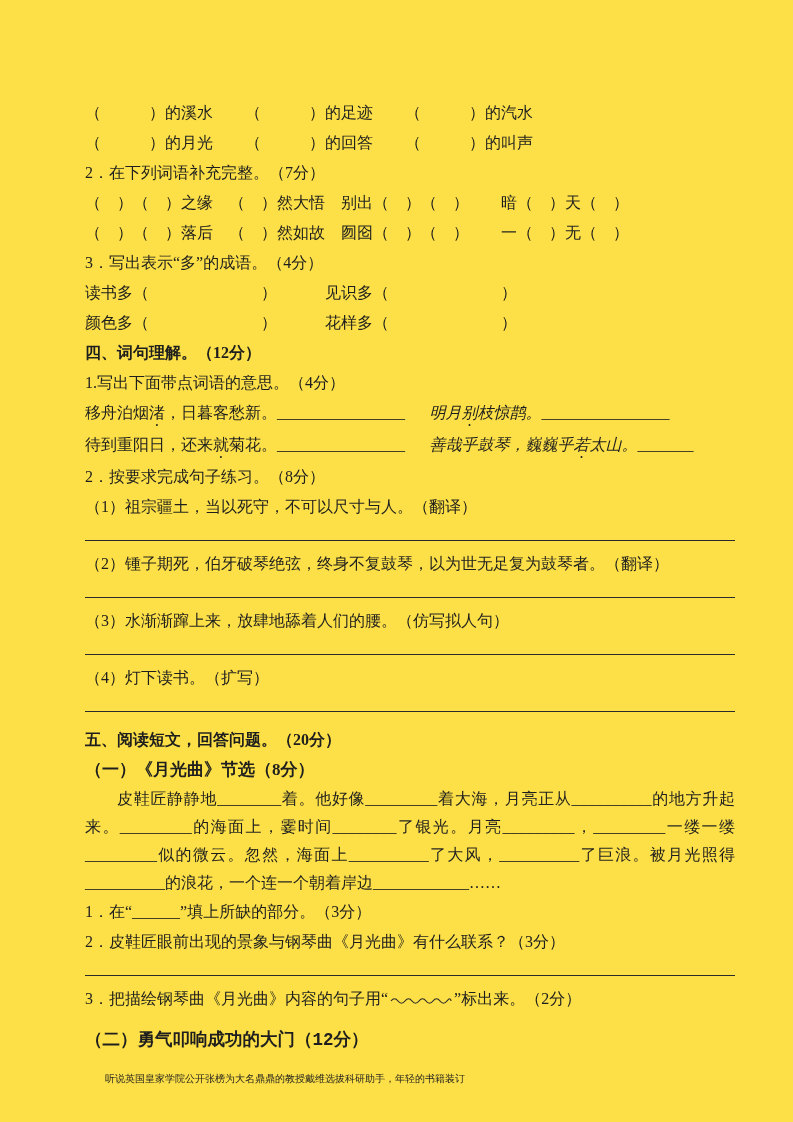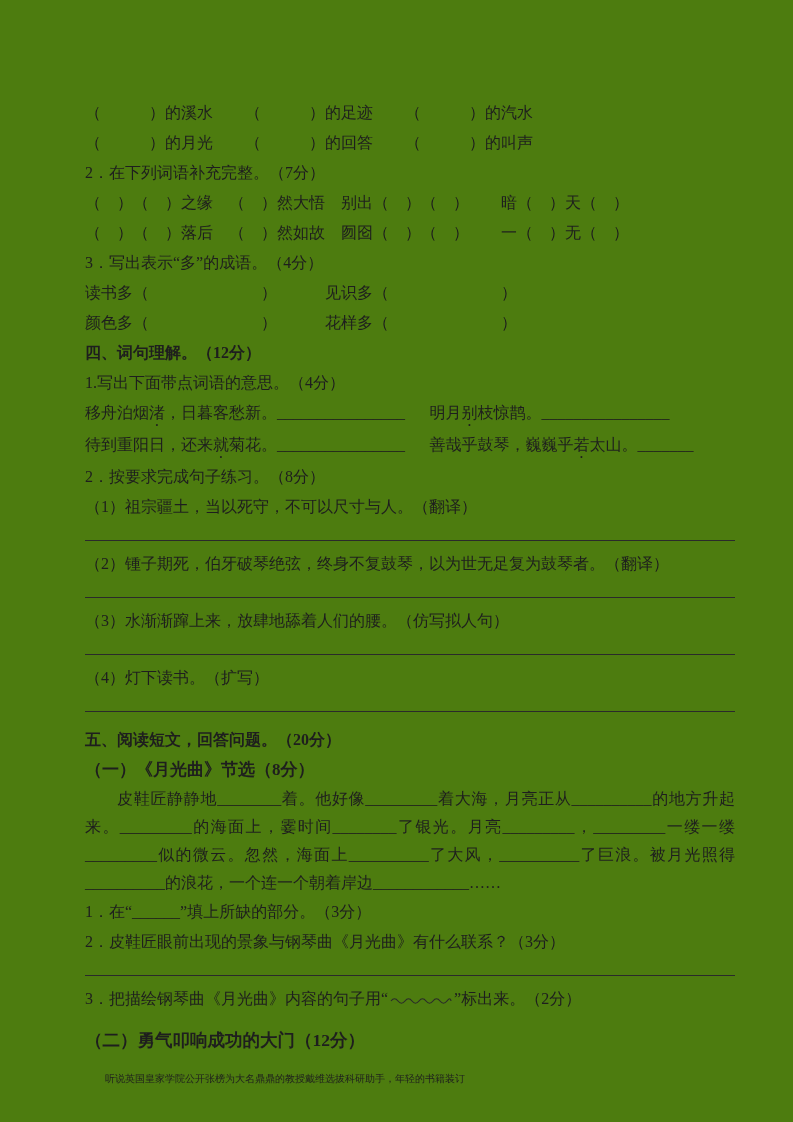--- a/index.html
+++ b/index.html
@@ -1,54 +1,54 @@
 <!DOCTYPE html>
 <html><head>
 <meta charset="utf-8">
 <style>
   html,body { margin:0; padding:0; background:#ffffff; }
   .page {
     position:relative;
     width:793px; height:1122px;
-    background:#4d7c0f;
+    background:#fde047;
     color:#1e1e1e;
     font-family:"Liberation Serif", serif;
     font-size:16px;
     box-sizing:border-box;
     padding:98px 58px 0 85px;
     overflow:hidden;
   }
   p { margin:0; }
   .line { line-height:30px; white-space:pre-wrap; }
   .bold { font-weight:bold; }
   .center { text-align:left; }
   .answer-line {
     height:18px;
     border-bottom:1.5px solid #2a2a2a;
     margin-bottom:8px;
   }
   .poem-row { display:flex; line-height:30px;align-items:flex-end; }
   .poem-left { width:53%; }
-  .poem-right { flex:1; }
+  .poem-right { flex:1;font-style:italic; }
   .em {
     -webkit-text-emphasis:filled dot;
     -webkit-text-emphasis-position:under right;
     text-emphasis:filled dot;
     text-emphasis-position:under right;
   }
   .kaiti { }
   .passage {
     line-height:28px;
     text-align:justify;
     text-indent:2em;
     white-space:pre-wrap;
   }
   .part-title { line-height:30px; font-size:17px; }
   .part2-title {
-    font-family:Liberation Serif, serif;
+    font-family:Liberation Mono, monospace;
     font-weight:bold;
     font-size:17.5px;
     line-height:32px;
     margin-top:10px;
   }
   .sec5-title { margin-top:13px; }
   .intro {
     margin-top:8px;
     line-height:30px;
     font-size:10px;

